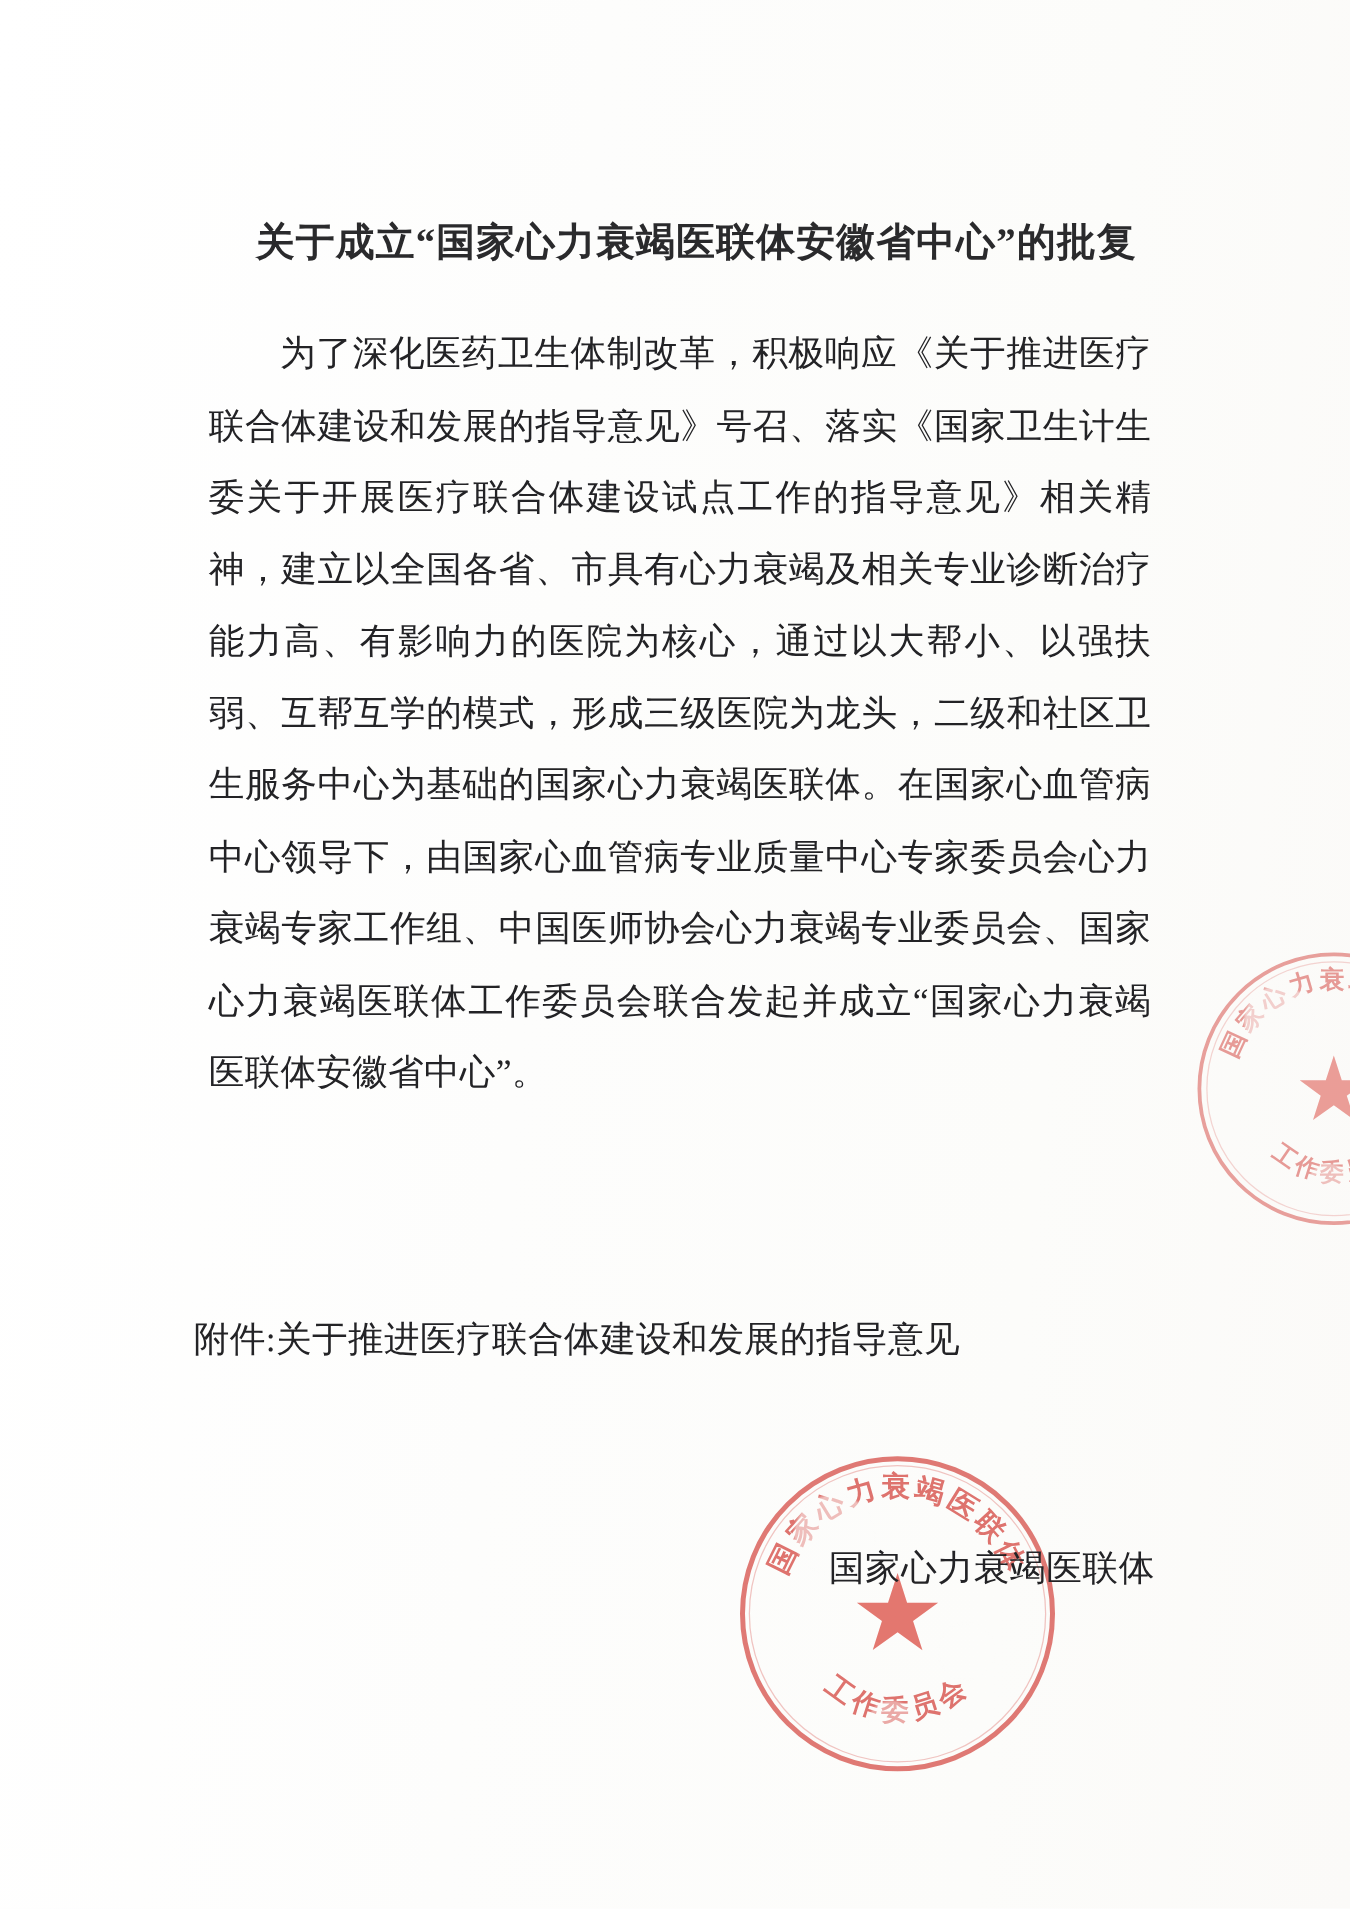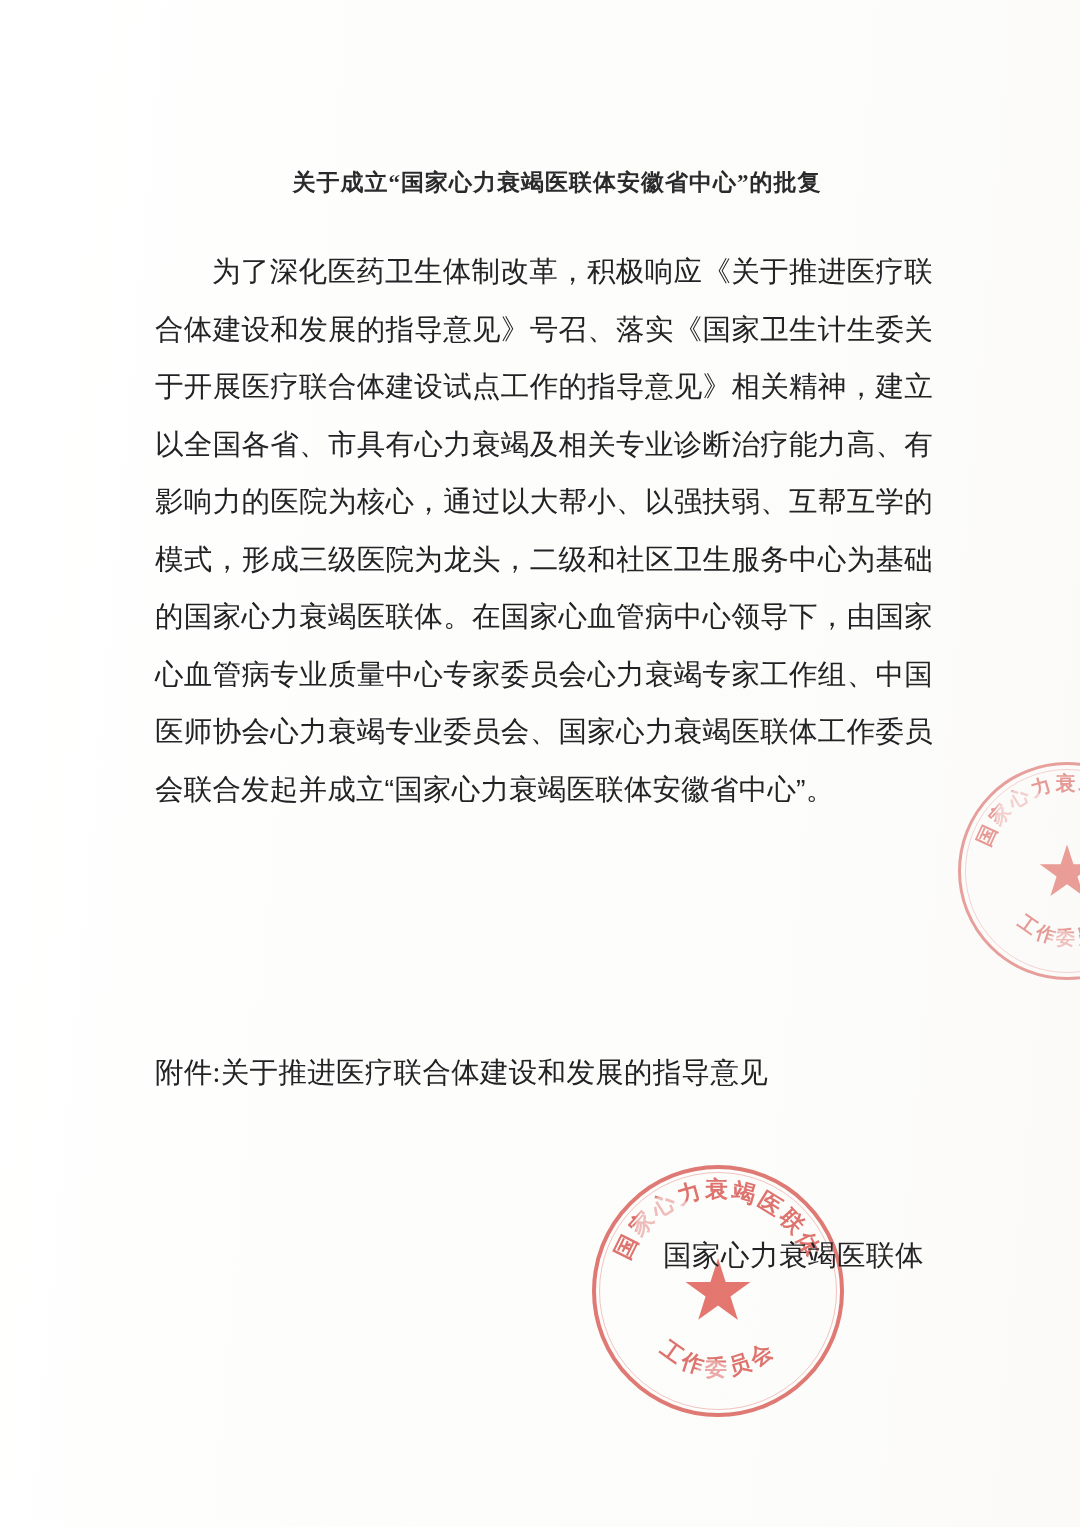--- a/index.html
+++ b/index.html
@@ -35,21 +35,21 @@
     z-index: 3;
     padding: 0;
   }
 
   .doc-title {
     position: absolute;
     left: 0;
     right: 0;
     top: 152px;
     text-align: center;
-    font-size: 23px;
+    font-size: 31px;
     font-weight: 700;
     letter-spacing: 1px;
     color: #2a2a2c;
     font-family: "Liberation Serif", "DejaVu Serif", serif;
     padding-left: 34px;
   }
 
   .body-block {
     position: absolute;
     left: 155px;
@@ -57,23 +57,23 @@
     width: 778px;
   }
 
   .para {
     font-size: 28.5px;
     line-height: 57.5px;
     color: #232326;
     text-align: justify;
     text-justify: inter-ideograph;
     text-indent: 2em;
-    margin: 0;
+    margin: 12px;
     letter-spacing: 0.2px;
-    font-family: Liberation Sans, sans-serif;
+    font-family: Liberation Serif, serif;
   }
 
   .para + .para {
     margin-top: 0px;
   }
 
   .attachment-line {
     position: absolute;
     left: 155px;
     top: 1050px;

